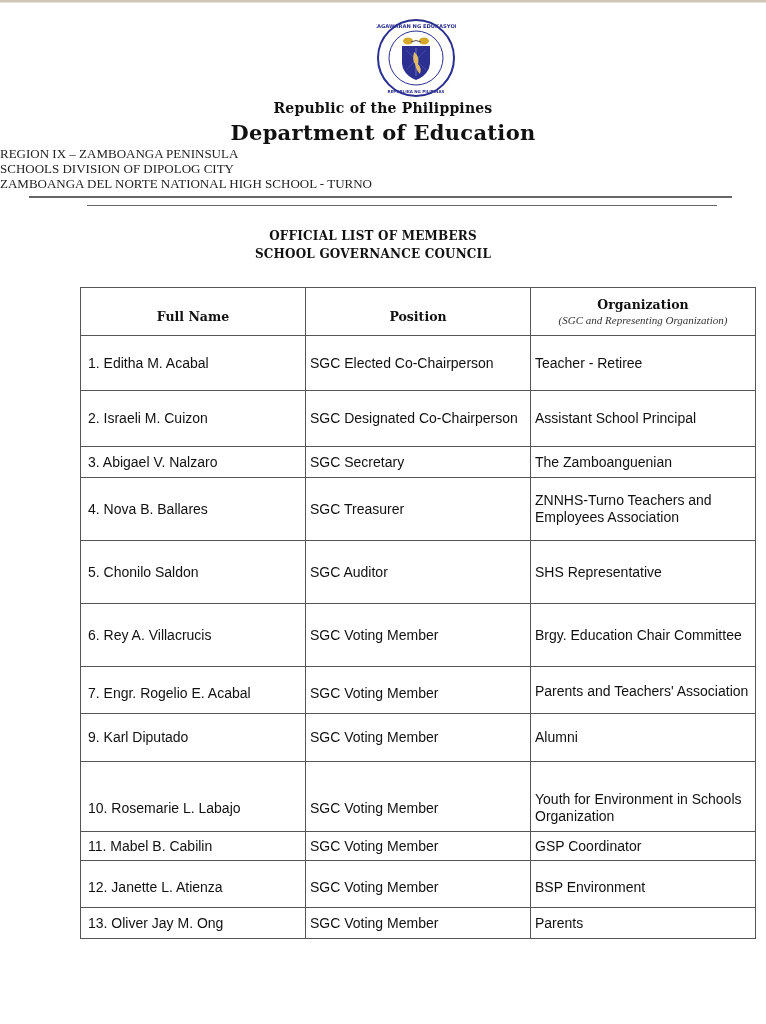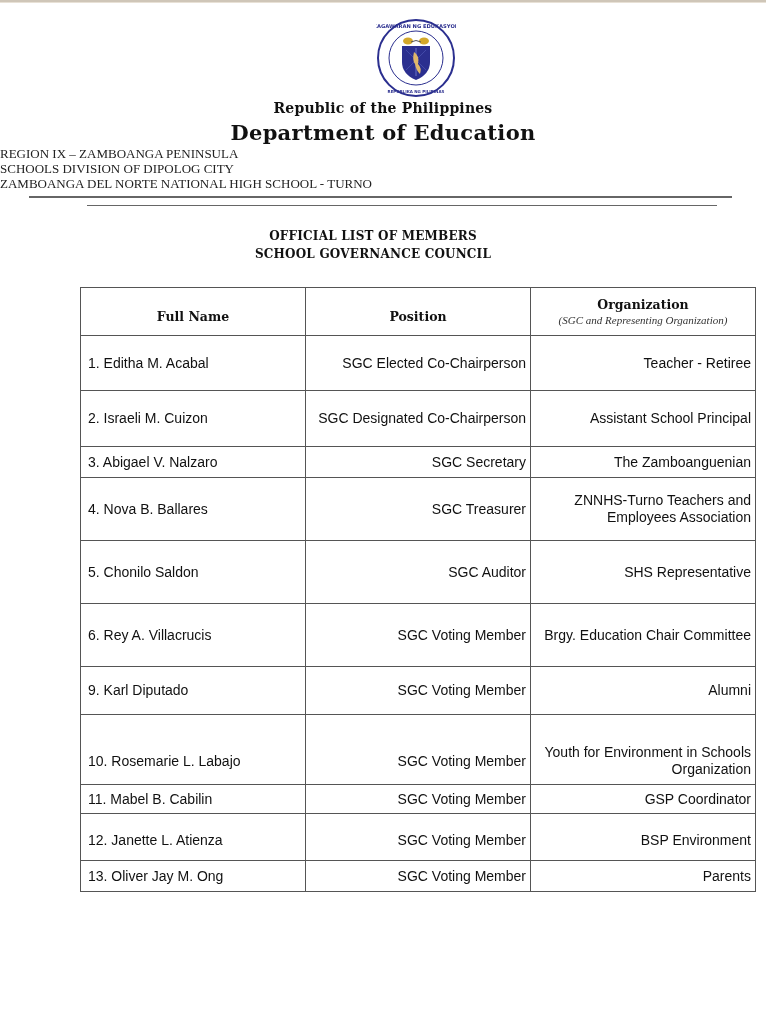--- a/index.html
+++ b/index.html
@@ -25,21 +25,21 @@
   .title { position: absolute; left: 0; width: 746px; text-align: center; font-family: "DejaVu Serif", serif; font-weight: bold; font-size: 12px; color: #111; letter-spacing: 0.2px; }
   .title1 { top: 229px; }
   .title2 { top: 247px; }
 
   table.members { position: absolute; left: 80px; top: 287px; width: 675px; border-collapse: collapse; table-layout: fixed; }
   table.members td, table.members th { border: 1px solid #555; vertical-align: middle; }
   table.members th { font-family: "DejaVu Serif", serif; font-weight: bold; font-size: 12.5px; text-align: center; padding-top: 10px; }
   th .sub { display: block; font-family: "Liberation Serif", serif; font-style: italic; font-weight: normal; font-size: 11px; color: #333; margin-top: 2px; }
   table.members td { font-size: 14px; color: #111; line-height: 17px; }
   td.name { text-align: left; padding-left: 7px; }
-  td.pos, td.org { text-align: right; padding: 0 4px; }
+  td.pos, td.org { text-align: left; padding: 0 4px; }
   td.top { vertical-align: top; padding-top: 7px; }
 </style>
 </head>
 <body>
 
 <div class="topbar"></div>
 
 <svg class="logo" viewBox="0 0 80 80">
   <circle cx="40" cy="40" r="38" fill="#ffffff" stroke="#2b2f8f" stroke-width="2"></circle>
   <circle cx="40" cy="40" r="27" fill="none" stroke="#2b2f8f" stroke-width="1"></circle>
@@ -106,20 +106,25 @@
     <tr style="height:63px">
       <td class="name">5. Chonilo Saldon</td>
       <td class="pos">SGC Auditor</td>
       <td class="org">SHS Representative</td>
     </tr>
     <tr style="height:63px">
       <td class="name">6. Rey A. Villacrucis</td>
       <td class="pos">SGC Voting Member</td>
       <td class="org">Brgy. Education Chair Committee</td>
     </tr>
+    <tr style="height:47px">
+      <td class="name top">7. Engr. Rogelio E. Acabal</td>
+      <td class="pos top">SGC Voting Member</td>
+      <td class="org top" style="padding-top:3px">Parents and Teachers' Association</td>
+    </tr>
     <tr style="height:48px">
       <td class="name">9. Karl Diputado</td>
       <td class="pos">SGC Voting Member</td>
       <td class="org">Alumni</td>
     </tr>
     <tr style="height:70px">
       <td class="name top" style="padding-top:23px">10. Rosemarie L. Labajo</td>
       <td class="pos top" style="padding-top:23px">SGC Voting Member</td>
       <td class="org top" style="padding-top:23px">Youth for Environment in Schools Organization</td>
     </tr>

